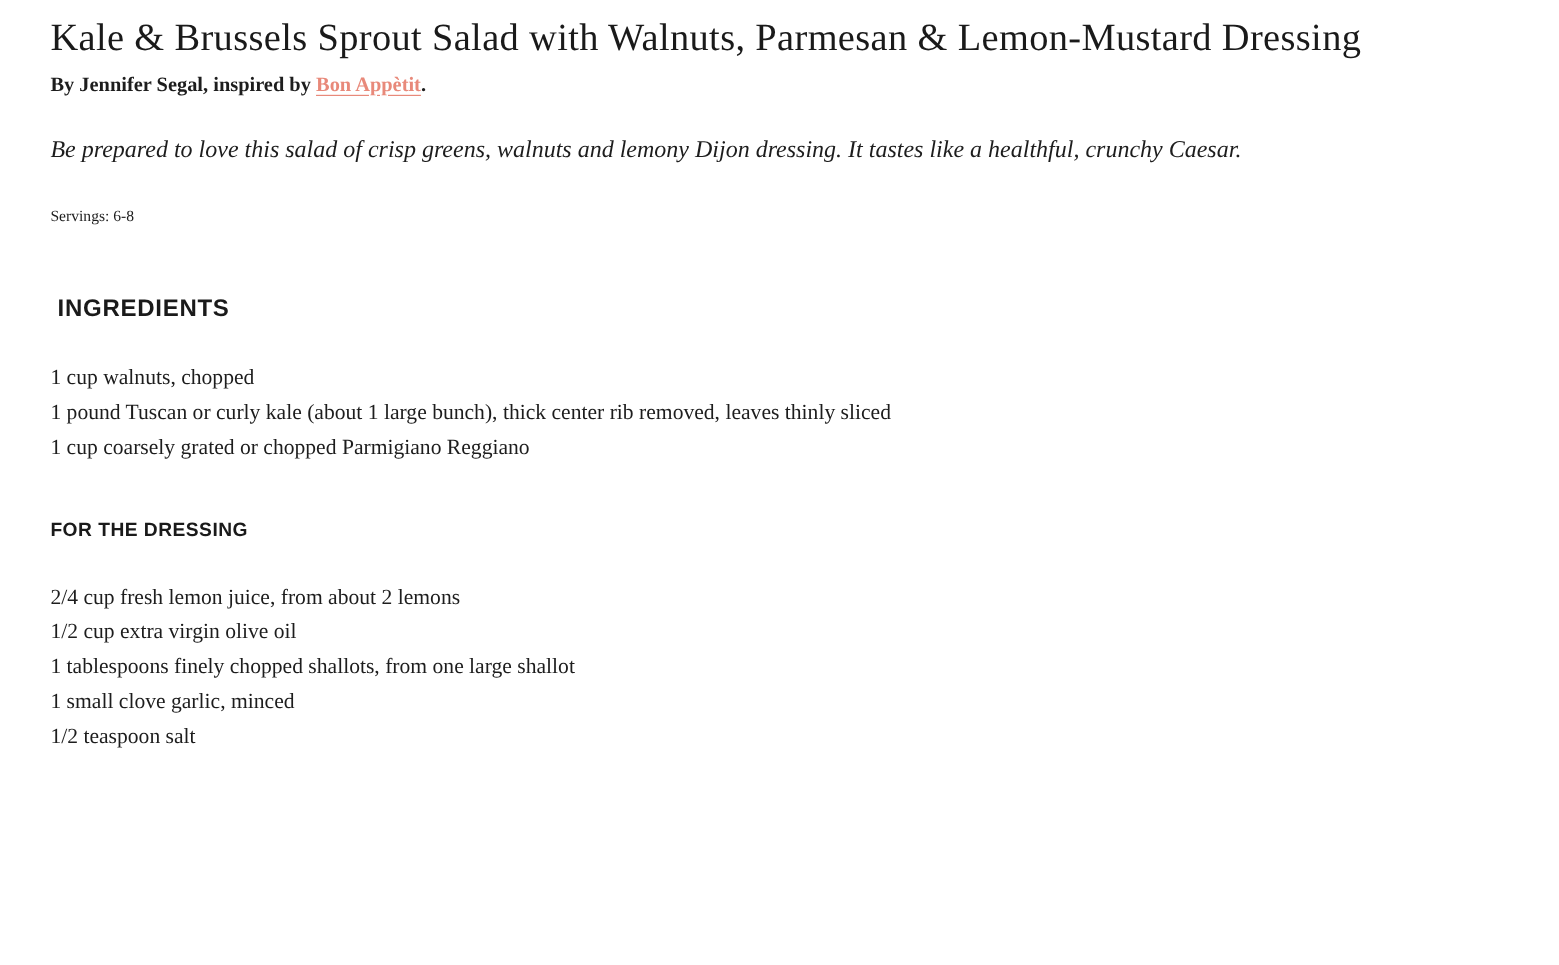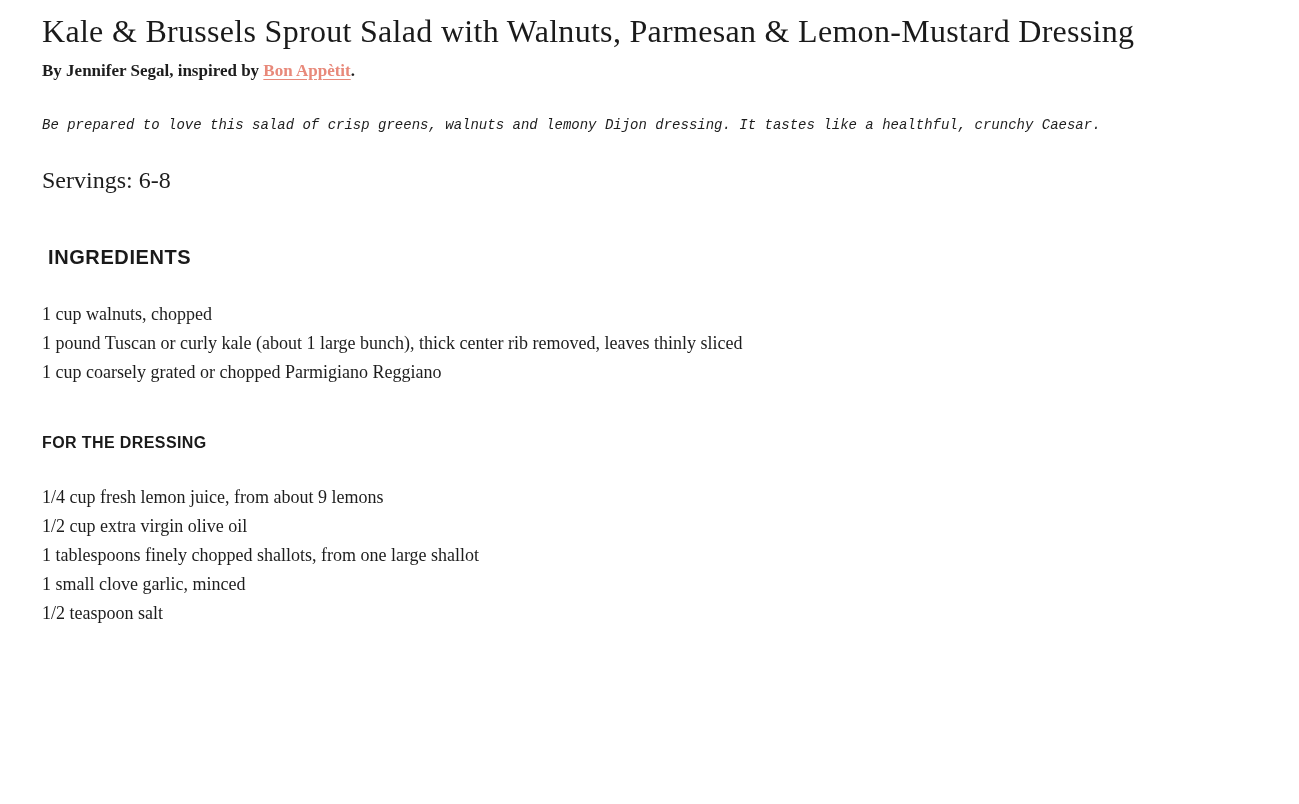--- a/index.html
+++ b/index.html
@@ -34,28 +34,27 @@
   }
   a.inline-link {
     color: var(--link-color, #e8897a);
     text-decoration: underline;
     text-decoration-thickness: 1px;
     text-underline-offset: 3px;
     cursor: pointer;
   }
   p.description {
     margin: 33px 0 0;
-    font-size: 14px;
+    font-size: 20px;
     font-style: italic;
     line-height: 22px;
-    font-family: Liberation Mono, monospace;
   }
   p.servings {
     margin: 33px 0 0;
-    font-size: 24px;
+    font-size: 13px;
     line-height: 22px;
   }
   h2.ingredients-heading {
     margin: 54px 6px 0;
     font-family: "Liberation Sans", sans-serif;
     font-size: 20px;
     font-weight: 600;
     letter-spacing: 0.6px;
     line-height: 24px;
     color: var(--heading-color, #1a1a1a);
@@ -92,20 +91,20 @@
   <h2 class="ingredients-heading">INGREDIENTS</h2>
 
   <div id="sections">
       <ul class="ingredient-list">
         <li>1 cup walnuts, chopped</li>
         <li>1 pound Tuscan or curly kale (about 1 large bunch), thick center rib removed, leaves thinly sliced</li>
         <li>1 cup coarsely grated or chopped Parmigiano Reggiano</li>
       </ul>
       <h3 class="section-heading">FOR THE DRESSING</h3>
       <ul class="ingredient-list">
-        <li>1/4 cup fresh lemon juice, from about 9 lemons</li>
+        <li>2/4 cup fresh lemon juice, from about 2 lemons</li>
         <li>1/2 cup extra virgin olive oil</li>
         <li>1 tablespoons finely chopped shallots, from one large shallot</li>
         <li>1 small clove garlic, minced</li>
         <li>1/2 teaspoon salt</li>
       </ul>
     </div>
 </main>
 
 </body></html>

